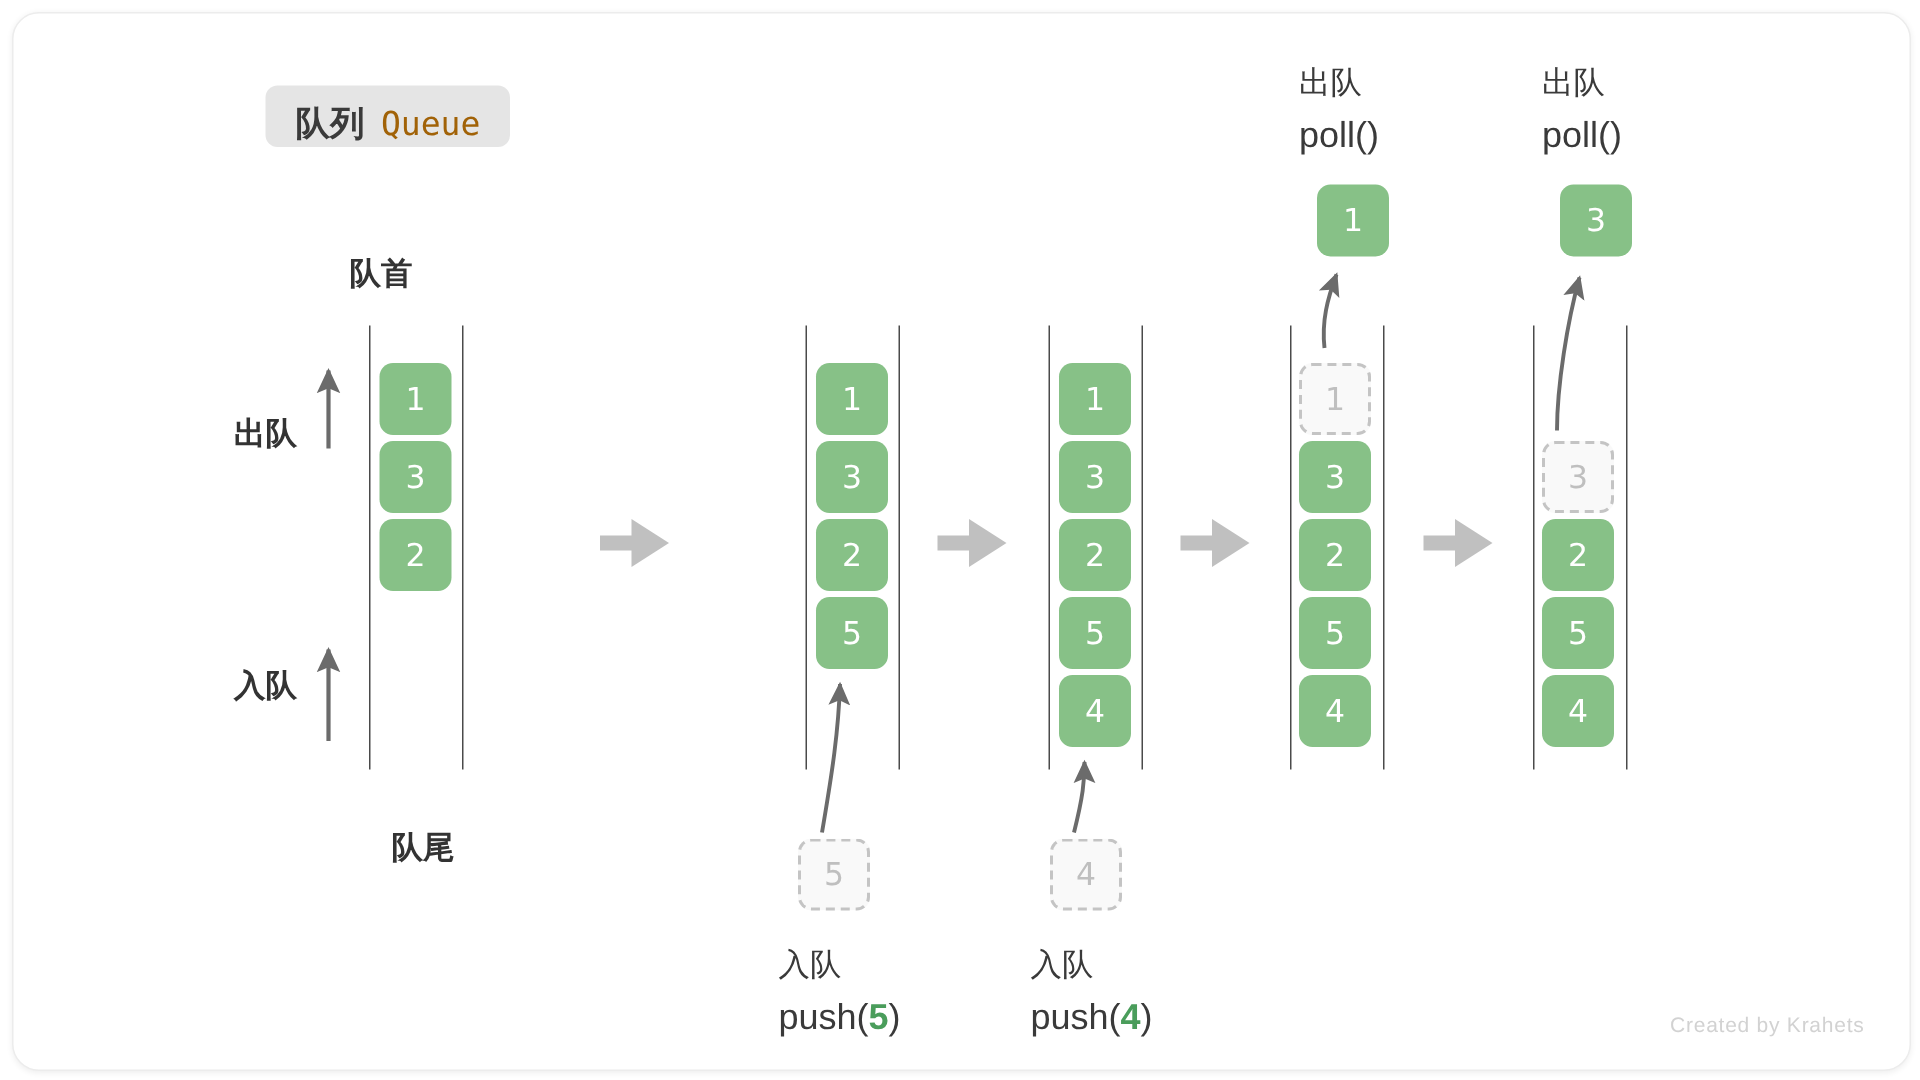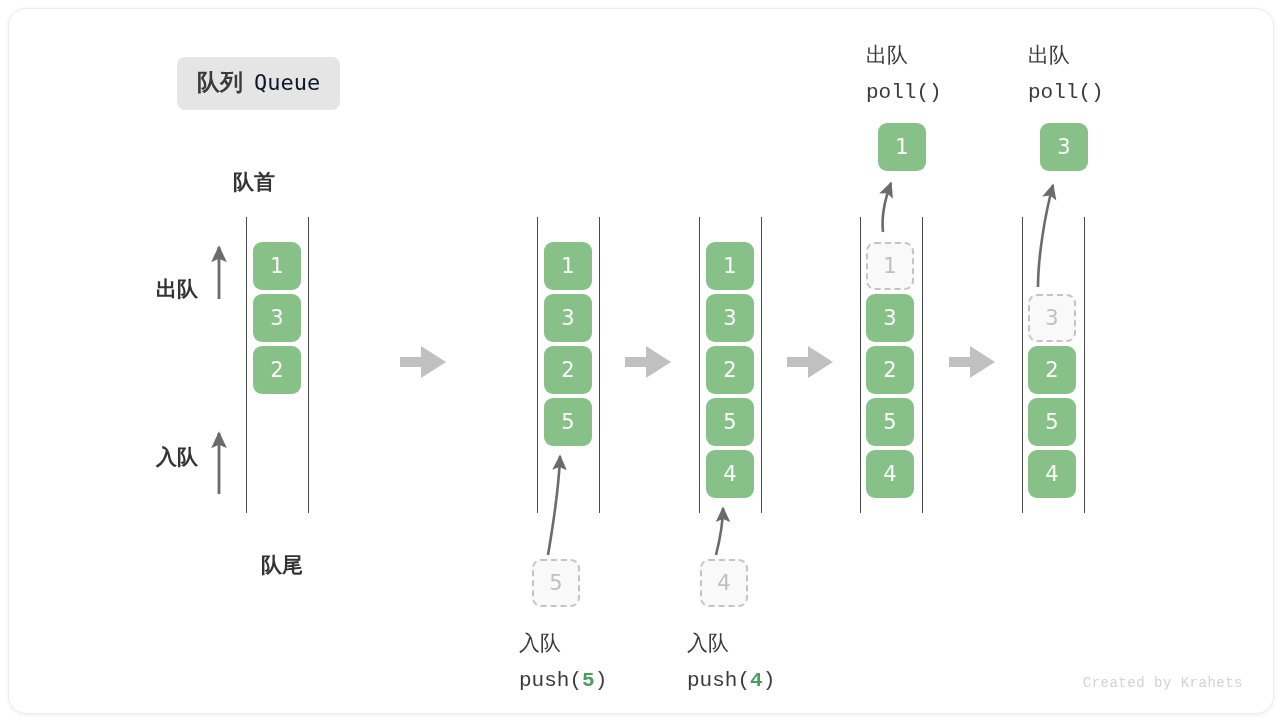--- a/index.html
+++ b/index.html
@@ -15,51 +15,51 @@
     background:#ffffff;
     border:1px solid #ececec;
     border-radius:18px;
     box-shadow:0 1px 4px rgba(0,0,0,0.07);
     overflow:hidden;
   }
 
   
   #title-badge{
     position:absolute;left:168px;top:48px;
-    padding:10px 20px 12px 20px;
+    padding:10px 20px 0 20px;
     background:#e5e5e5;
     border-radius:8px;
     display:flex;align-items:baseline;gap:11px;
     white-space:nowrap;
   }
   #title-badge .cn{
     font-size:23px;font-weight:bold;color:#3a3a3a;
     font-family:"DejaVu Sans","Liberation Sans",sans-serif;
   }
   #title-badge .en{
-    font-size:22px;color:#0f172a;
+    font-size:22px;color:#a16207;
     font-family:"DejaVu Sans Mono","Liberation Mono",monospace;
   }
 
   
   .cn-bold{
     font-size:21px;font-weight:bold;color:#333333;
     font-family:"DejaVu Sans","Liberation Sans",sans-serif;
     white-space:nowrap;
   }
   .op-label{
     position:absolute;
     font-size:21px;color:#3a3a3a;
     font-family:"DejaVu Sans","Liberation Sans",sans-serif;
     white-space:nowrap;line-height:36px;
     text-align:left;
   }
   .op-label .code{
-    font-family:Liberation Mono, monospace;
-    font-size:21px;color:#3a3a3a;
+    font-family:Liberation Sans, sans-serif;
+    font-size:24px;color:#3a3a3a;
   }
   .op-label .num{color:#4a9d5b;font-weight:bold;}
 
   
   .rail{
     position:absolute;width:1px;background:#4a4a4a;
   }
 
   
   .box{
@@ -75,21 +75,21 @@
   }
   .box.ghost{
     background:#f9f9f9;
     border:2px dashed #c4c4c4;
     color:#bfbfbf;
   }
 
   
   #watermark{
     position:absolute;right:30px;bottom:22px;
-    font-family:Liberation Mono, monospace;
+    font-family:Liberation Sans, sans-serif;
     font-size:14px;color:#d2d2d2;letter-spacing:0.5px;
   }
 
   svg.overlay{position:absolute;left:0;top:0;width:1264px;height:704px;pointer-events:none;}
 </style>
 </head>
 <body>
 
 <div id="card">
 

